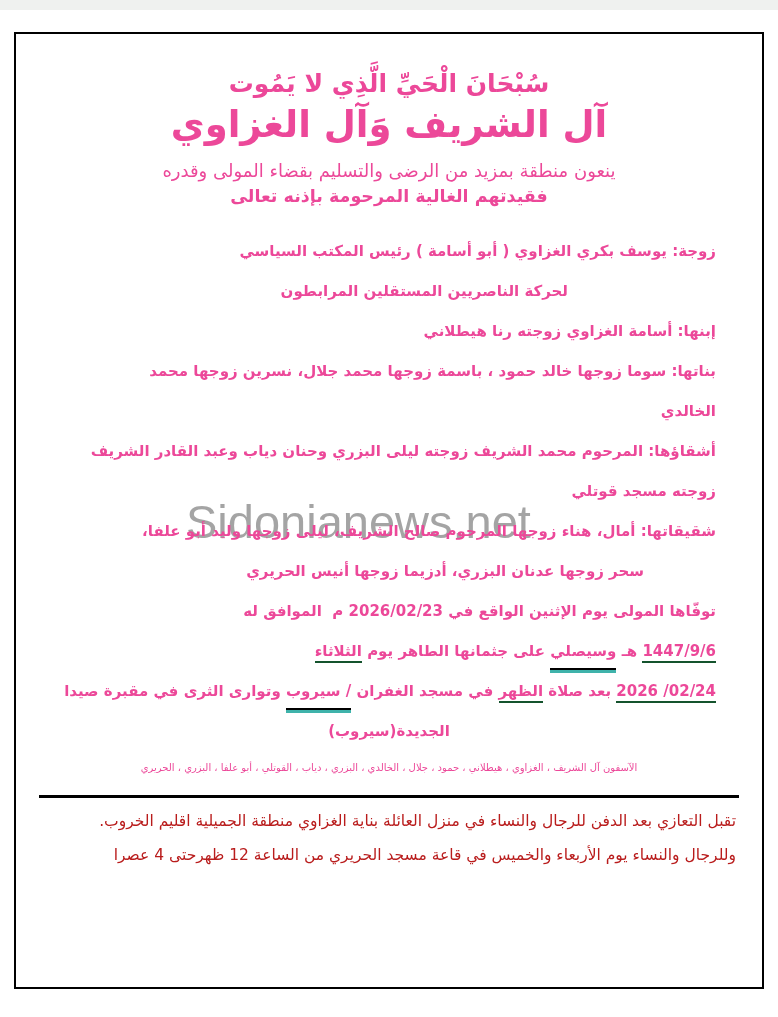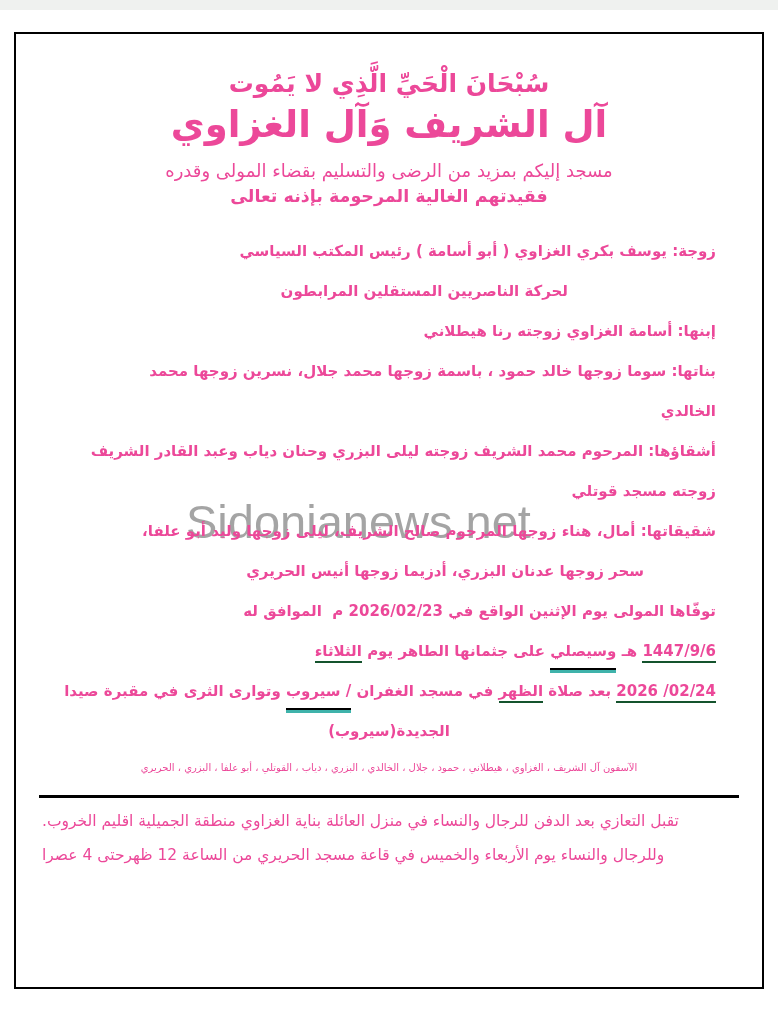--- a/index.html
+++ b/index.html
@@ -88,43 +88,43 @@
   }
   .divider {
     height: 0;
     border: none;
     border-top: 3px solid #000;
     margin: 16px -23px 0 -23px;
   }
   .footer-line {
     font-size: 15.5px;
     font-weight: normal;
-    color: #ec4899;
-    text-align: left;
+    color: #b91c1c;
+    text-align: right;
     line-height: 30px;
     margin: 4px -20px;
     white-space: nowrap;
   }
   .footer-block { margin-top: 8px; }
 </style>
 </head>
 <body>
 
 <div class="screen">
   <div class="top-edge"></div>
 
   <div class="doc">
 
     <div class="watermark">Sidonianews.net</div>
 
     <div class="content">
 
       <p class="h-tasbih">سُبْحَانَ الْحَيِّ الَّذِي لا يَمُوت</p>
       <p class="h-families">آل الشريف وَآل الغزاوي</p>
-      <p class="h-announce">مسجد إليكم بمزيد من الرضى والتسليم بقضاء المولى وقدره</p>
+      <p class="h-announce">ينعون منطقة بمزيد من الرضى والتسليم بقضاء المولى وقدره</p>
       <p class="h-intro">فقيدتهم الغالية المرحومة بإذنه تعالى</p>
 
       <div class="body-block">
         <p class="line">زوجة: يوسف بكري الغزاوي ( أبو أسامة ) رئيس المكتب السياسي</p>
         <p class="line ind-movement">لحركة الناصريين المستقلين المرابطون</p>
         <p class="line">إبنها: أسامة الغزاوي زوجته رنا هيطلاني</p>
         <p class="line">بناتها: سوما زوجها خالد حمود ، باسمة زوجها محمد جلال، نسرين زوجها محمد</p>
         <p class="line">الخالدي</p>
         <p class="line">أشقاؤها: المرحوم محمد الشريف زوجته ليلى البزري وحنان دياب وعبد القادر الشريف</p>
         <p class="line">زوجته مسجد قوتلي</p>

